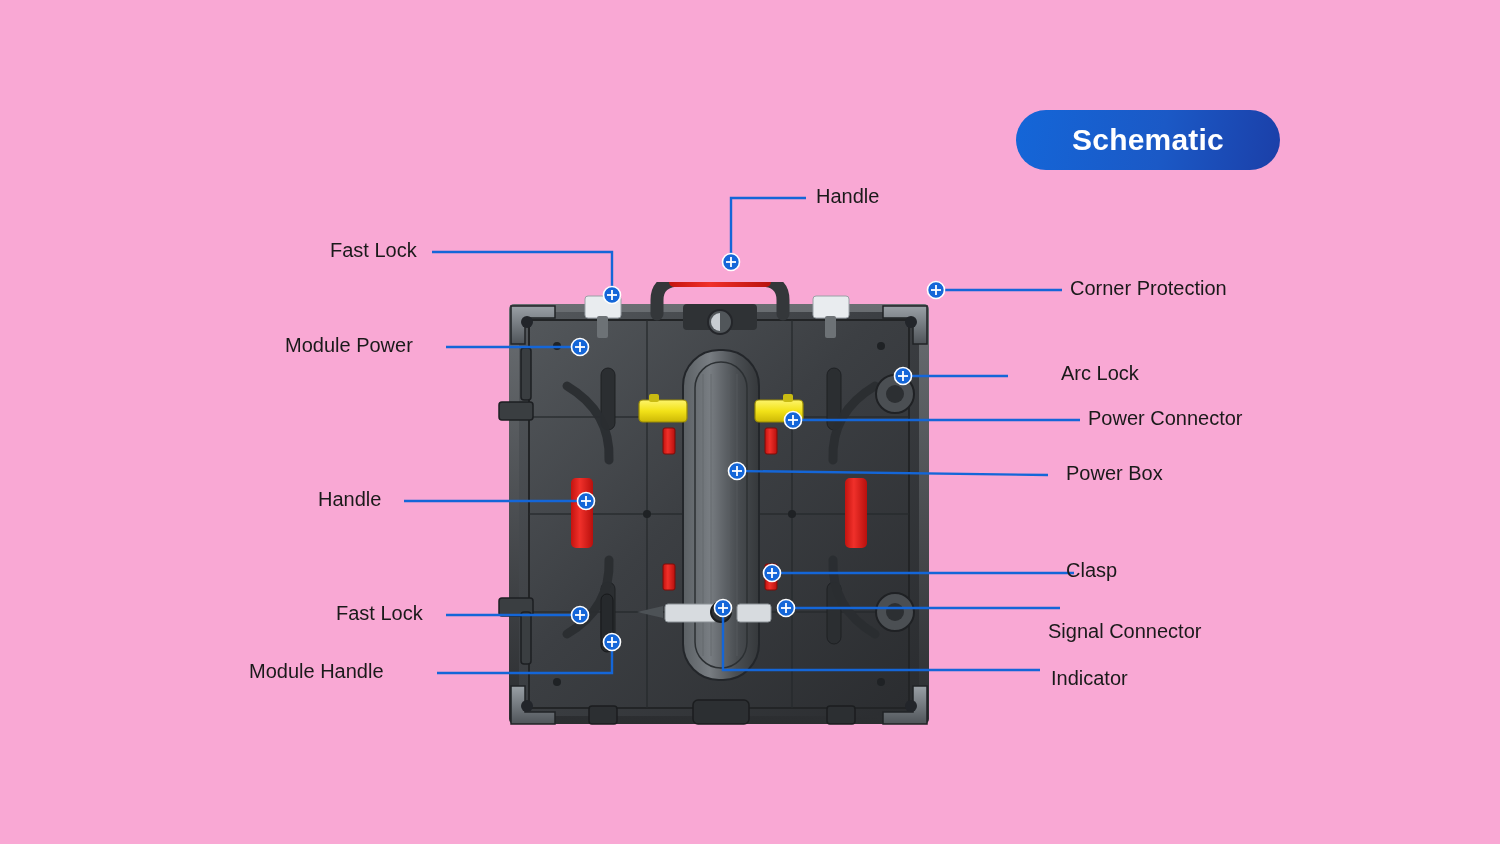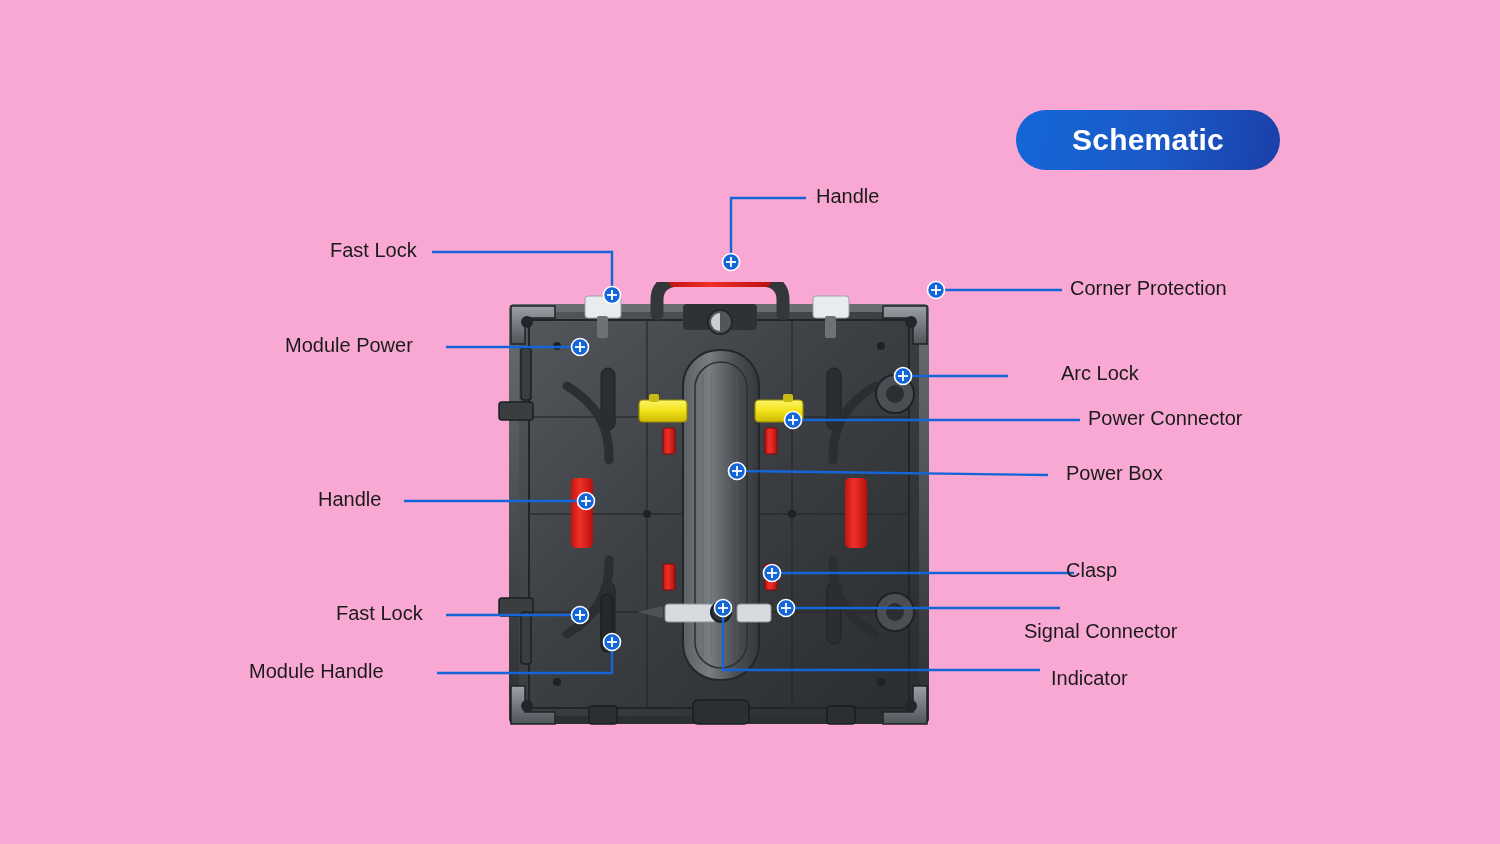--- a/index.html
+++ b/index.html
@@ -300,17 +300,17 @@
   <div class="label" style="left:816px; top:186px;">Handle</div>
   <div class="label" style="left:330px; top:240px;">Fast Lock</div>
   <div class="label" style="left:1070px; top:278px;">Corner Protection</div>
   <div class="label" style="left:285px; top:335px;">Module Power</div>
   <div class="label" style="left:1061px; top:363px;">Arc Lock</div>
   <div class="label" style="left:1088px; top:408px;">Power Connector</div>
   <div class="label" style="left:1057px; top:463px;margin-left:9px;">Power Box</div>
   <div class="label" style="left:318px; top:489px;">Handle</div>
   <div class="label" style="left:1066px; top:560px;">Clasp</div>
   <div class="label" style="left:336px; top:603px;">Fast Lock</div>
-  <div class="label" style="left:1024px; top:621px;">Signal Connector</div>
+  <div class="label" style="left:1048px; top:621px;">Signal Connector</div>
   <div class="label" style="left:249px; top:661px;text-align:right;">Module Handle</div>
   <div class="label" style="left:1051px; top:668px;">Indicator</div>
 
 </div>
 
 </body></html>

